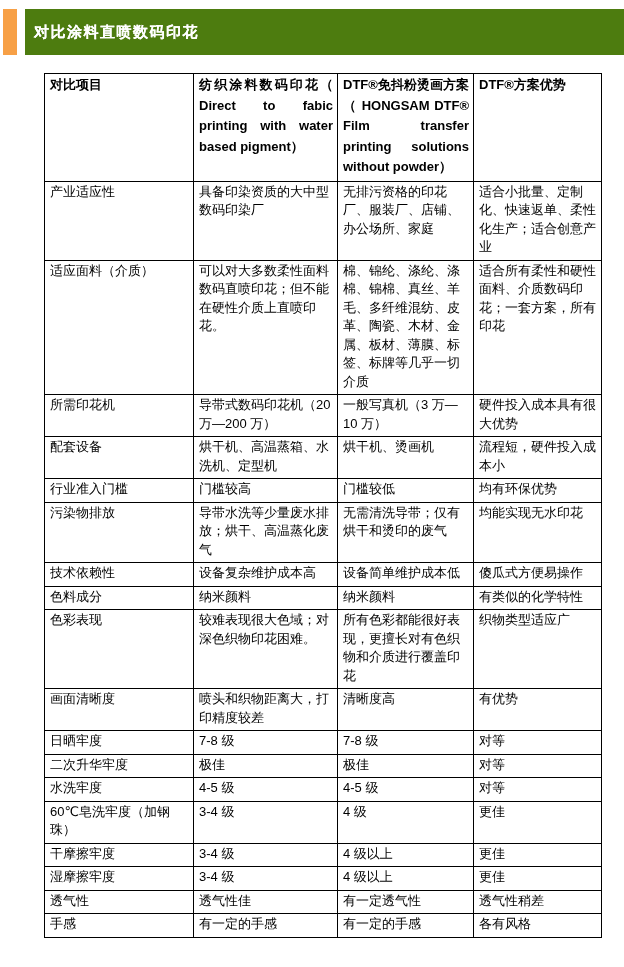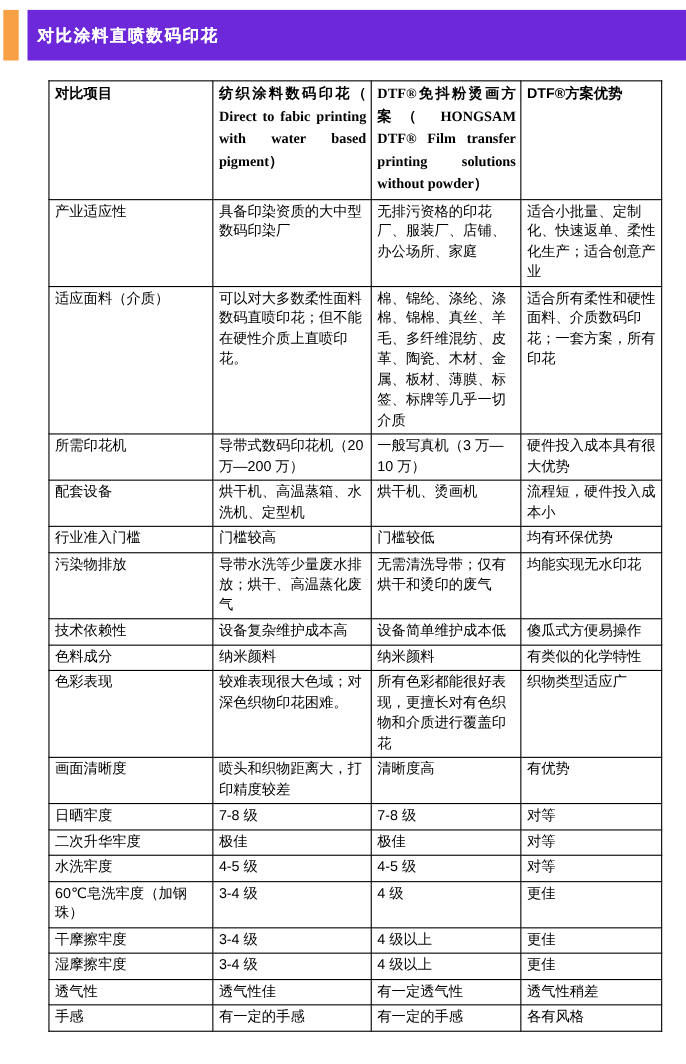--- a/index.html
+++ b/index.html
@@ -68,32 +68,31 @@
     overflow-wrap: break-word;
     word-break: normal;
   }
   table.cmp thead th {
     font-weight: bold;
     line-height: 20.5px;
   }
   table.cmp thead th.justify {
     text-align: justify;
     text-align-last: left;
-    font-family: Liberation Serif, serif;
   }
   table.cmp tr.bold td {
     font-weight: normal;
   }
 </style>
 </head>
 <body>
 
 <div class="page">
   <div class="accent-bar" style="background: rgb(247, 160, 70);"></div>
-  <div class="banner" style="background: #6d28d9;">
+  <div class="banner" style="background: #4d7c0f;">
     <span class="banner-title" style="color: rgb(255, 255, 255);">对比涂料直喷数码印花</span>
   </div>
 
   <table class="cmp">
     <colgroup>
       <col class="c1">
         <col class="c2">
         <col class="c3">
         <col class="c4">
     </colgroup>

